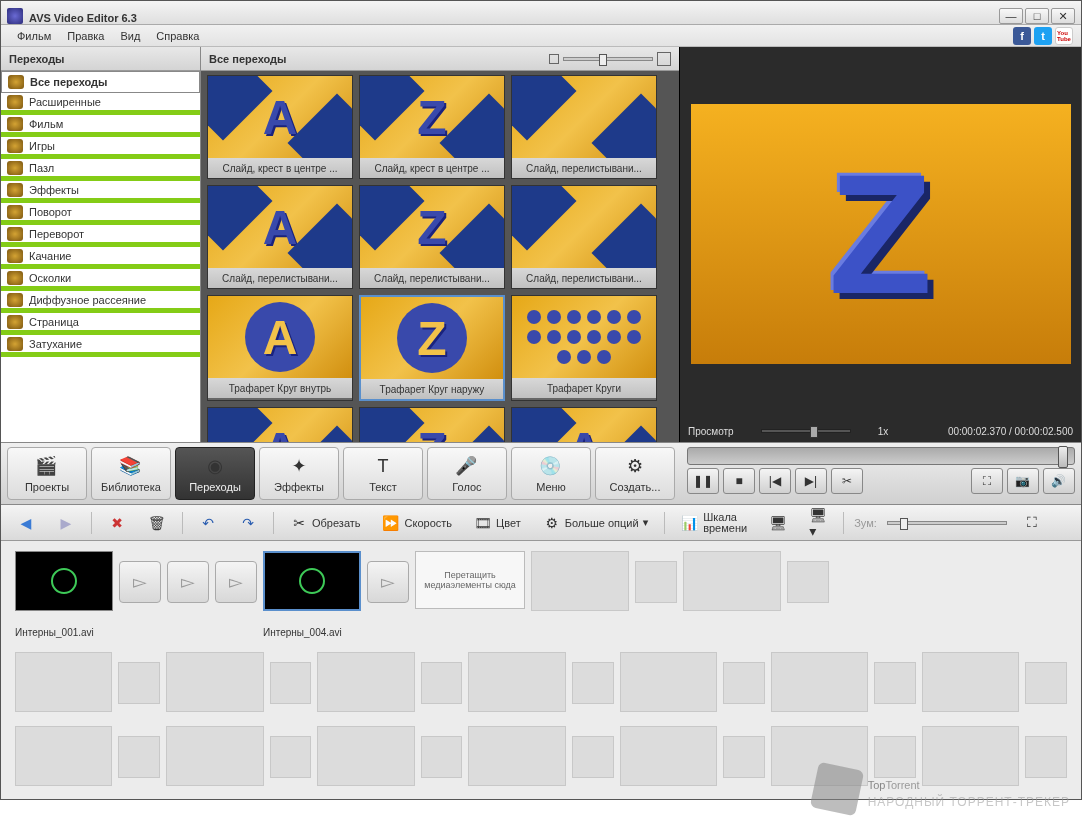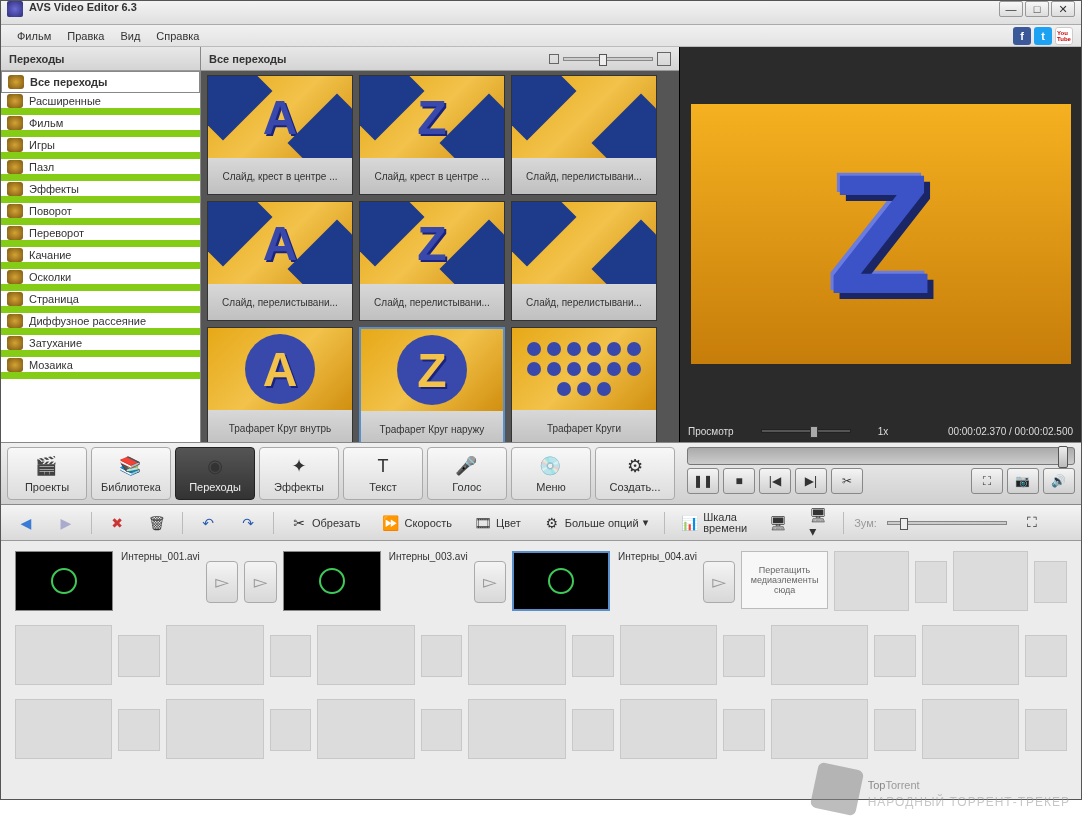--- a/index.html
+++ b/index.html
@@ -1,47 +1,47 @@
 <!DOCTYPE html>
 <html><head>
 <meta charset="utf-8">
 <style>
 *{box-sizing:border-box;margin:0;padding:0;font-family:Tahoma,Arial,sans-serif;font-size:11px;color:#333}
 body{width:1082px;height:830px;background:#fff;overflow:hidden;position:relative}
 .window{width:1082px;height:800px;border:1px solid #555;background:linear-gradient(#ececec,#e4e4e4);display:flex;flex-direction:column}
-.titlebar{height:24px;background:linear-gradient(#f4f4f4,#dfdfdf);display:flex;align-items:flex-start;padding:0 6px;border-bottom:1px solid #aaa}
+.titlebar{height:24px;background:linear-gradient(#f4f4f4,#dfdfdf);display:flex;align-items:flex-end;padding:0 6px;border-bottom:1px solid #aaa}
 .titlebar .appicon{width:16px;height:16px;background:radial-gradient(#6a6ad4,#2c2c7a);border-radius:2px;margin-right:6px}
 .titlebar .title{font-weight:bold;flex:1}
 .winbtns{display:flex;gap:2px}
 .winbtn{width:24px;height:16px;background:linear-gradient(#f8f8f8,#ddd);border:1px solid #999;border-radius:2px;display:flex;align-items:center;justify-content:center;cursor:pointer}
 .menubar{height:22px;background:linear-gradient(#f1f1f1,#e3e3e3);display:flex;align-items:center;padding:0 8px;border-bottom:1px solid #bbb}
 .menubar .menuitem{padding:2px 8px;cursor:pointer}
 .menubar .social{margin-left:auto;display:flex;gap:3px}
 .soc{width:18px;height:18px;border-radius:3px;display:flex;align-items:center;justify-content:center;color:#fff;font-weight:bold;font-size:11px}
 .fb{background:#3b5998}.tw{background:#1da1f2}.yt{background:#fff;border:1px solid #ccc;color:#c00;font-size:8px}
 .workarea{display:flex;height:396px;border-bottom:1px solid #888}
 .leftpanel{width:200px;background:#fff;border-right:1px solid #888;display:flex;flex-direction:column}
 .panelhead{height:24px;background:linear-gradient(#e8e8e8,#d4d4d4);border-bottom:1px solid #999;display:flex;align-items:center;padding:0 8px;font-weight:bold}
 .catlist{flex:1;overflow:auto;background:#fff}
-.catitem{display:flex;align-items:center;height:22px;padding:0 6px;gap:6px;cursor:pointer;border-bottom:7px solid #84cc16}
+.catitem{display:flex;align-items:center;height:22px;padding:0 6px;gap:6px;cursor:pointer;border-bottom:5px solid #84cc16}
 .catitem.sel{background:#fff;border:1px solid #888;font-weight:bold}
 .caticon{width:16px;height:14px;background:radial-gradient(#d4a333,#7a5510);border-radius:3px}
 .centerpanel{flex:1;background:#555;display:flex;flex-direction:column}
 .centerhead{height:24px;background:linear-gradient(#e8e8e8,#d4d4d4);border-bottom:1px solid #999;display:flex;align-items:center;padding:0 8px}
 .centerhead .spacer{flex:1}
 .zoomctrl{display:flex;align-items:center;gap:4px}
 .zsq{width:10px;height:10px;border:1px solid #666}
 .zbar{width:90px;height:4px;background:#ccc;border:1px solid #888;position:relative}
 .zbar .zh{position:absolute;left:40%;top:-4px;width:8px;height:12px;background:#eee;border:1px solid #555}
 .thumbgrid{flex:1;overflow:auto;padding:4px 6px;display:grid;grid-template-columns:repeat(3,146px);gap:6px;align-content:start}
 .thumb{display:flex;flex-direction:column;border:1px solid #333;background:#666;cursor:pointer}
 .thumb.sel{border:2px solid #5a8fcc}
 .timg{height:82px;background:linear-gradient(135deg,#e6a817 0%,#f2c24a 50%,#d18f0f 100%);position:relative;overflow:hidden;display:flex;align-items:center;justify-content:center}
 .tletter{font-size:48px;font-weight:bold;color:#3949ab;text-shadow:2px 2px 0 #1a237e;font-family:Arial}
-.tlabel{height:36px;background:linear-gradient(#d8d8d8,#c0c0c0);display:flex;align-items:center;justify-content:center;font-size:10px;padding:0 4px;overflow:hidden;white-space:nowrap;text-overflow:ellipsis}
+.tlabel{height:20px;background:linear-gradient(#d8d8d8,#c0c0c0);display:flex;align-items:center;justify-content:center;font-size:10px;padding:0 4px;overflow:hidden;white-space:nowrap;text-overflow:ellipsis}
 .timg .wedge{position:absolute;width:70px;height:70px;background:#1e3a8a;transform:rotate(45deg)}
 .timg .circ{width:70px;height:70px;border-radius:50%;background:#3949ab;display:flex;align-items:center;justify-content:center}
 .timg .dots{display:flex;flex-wrap:wrap;gap:6px;width:90%;justify-content:center}
 .timg .dot{width:14px;height:14px;border-radius:50%;background:#3949ab}
 .preview{width:402px;background:#333;display:flex;flex-direction:column;border-left:1px solid #000}
 .pvideo{flex:1;background:#2b2b2b;display:flex;align-items:center;justify-content:center;position:relative}
 .pstage{width:380px;height:260px;background:linear-gradient(#f5b120,#c77d0a);display:flex;align-items:center;justify-content:center;position:relative}
 .pstage .bigZ{font-size:170px;font-weight:bold;color:#3c52c7;font-family:Arial;text-shadow:6px 6px 0 #1a2666,-3px -3px 0 #6a7ce0}
 .pstat{height:22px;background:#2b2b2b;display:flex;align-items:center;padding:0 8px;gap:27px;color:#ddd}
 .pstat span{color:#ddd;font-size:10px}
@@ -57,21 +57,21 @@
 .seekbar .sh{position:absolute;right:6px;top:-2px;width:10px;height:22px;background:linear-gradient(#eee,#bbb);border:1px solid #555;border-radius:2px}
 .pbtns{display:flex;gap:4px}
 .pbtn{width:32px;height:26px;background:linear-gradient(#f4f4f4,#d0d0d0);border:1px solid #888;border-radius:3px;display:flex;align-items:center;justify-content:center;cursor:pointer;font-size:12px}
 .pbtns .gap{flex:1}
 .timelinebar{height:36px;background:linear-gradient(#f4f4f4,#dadada);border-bottom:1px solid #999;display:flex;align-items:center;padding:0 10px;gap:10px}
 .tlbtn{height:26px;padding:0 6px;display:flex;align-items:center;gap:4px;cursor:pointer;border-radius:3px}
 .tlsep{width:1px;height:22px;background:#bbb}
 .tlicon{width:18px;height:18px;display:flex;align-items:center;justify-content:center;font-size:14px}
 .storyboard{flex:1;background:#ececec;padding:10px 14px;overflow:auto}
 .sbrow{display:flex;align-items:flex-start;gap:6px;margin-bottom:14px}
-.clip{display:flex;flex-direction:row;gap:8px}
+.clip{display:flex;flex-direction:column;gap:16px}
 .clipimg{width:98px;height:60px;background:#000;border:1px solid #888;display:flex;align-items:center;justify-content:center;position:relative}
 .clipimg.sel{border:2px solid #5a8fcc}
 .clipimg .ring{width:26px;height:26px;border:2px solid #3eca58;border-radius:50%}
 .cliptext{font-size:10px;color:#333}
 .trslot{width:42px;height:42px;margin-top:10px;background:linear-gradient(#f4f4f4,#d8d8d8);border:1px solid #aaa;border-radius:4px;display:flex;align-items:center;justify-content:center;color:#999;font-size:18px}
 .dropzone{width:110px;height:58px;border:1px solid #bbb;background:#f7f7f7;margin-top:0;display:flex;align-items:center;justify-content:center;text-align:center;font-size:9px;color:#666;padding:4px}
 .emptyslot{width:98px;height:60px;background:#dcdcdc;border:1px solid #c8c8c8}
 .emptytr{width:42px;height:42px;margin-top:10px;background:#dcdcdc;border:1px solid #c8c8c8}
 .watermark{position:absolute;right:12px;bottom:18px;display:flex;align-items:center;gap:8px;opacity:.55}
 .wmicon{width:46px;height:46px;background:#888;transform:rotate(12deg);border-radius:6px}
@@ -145,33 +145,29 @@
           <div class="catitem">
             <div class="caticon"></div>
             <span>Качание</span>
           </div>
           <div class="catitem">
             <div class="caticon"></div>
             <span>Осколки</span>
           </div>
           <div class="catitem">
             <div class="caticon"></div>
+            <span>Диффузное рассеяние</span>
+          </div>
+          <div class="catitem">
+            <div class="caticon"></div>
             <span>Страница</span>
           </div>
           <div class="catitem">
             <div class="caticon"></div>
-            <span>Диффузное рассеяние</span>
-          </div>
-          <div class="catitem">
-            <div class="caticon"></div>
             <span>Затухание</span>
-          </div>
-          <div class="catitem">
-            <div class="caticon"></div>
-            <span>Мозаика</span>
           </div>
         </div>
     </div>
 
     <div class="centerpanel">
       <div class="centerhead">
         <span style="font-weight:bold">Все переходы</span>
         <div class="spacer"></div>
         <div class="zoomctrl">
           <div class="zsq"></div>
@@ -429,26 +425,20 @@
   <div class="storyboard">
     <div class="sbrow" id="sbrow1">
         <div class="clip">
           <div class="clipimg">
             <div class="ring"></div>
           </div>
           <div class="cliptext">Интерны_001.avi</div>
         </div>
         <div class="trslot">▻</div>
         <div class="trslot">▻</div>
-        <div class="clip">
-          <div class="clipimg">
-            <div class="ring"></div>
-          </div>
-          <div class="cliptext">Интерны_003.avi</div>
-        </div>
         <div class="trslot">▻</div>
         <div class="clip">
           <div class="clipimg sel">
             <div class="ring"></div>
           </div>
           <div class="cliptext">Интерны_004.avi</div>
         </div>
         <div class="trslot">▻</div>
         <div class="dropzone">Перетащить медиаэлементы сюда</div>
         <div class="emptyslot"></div>

